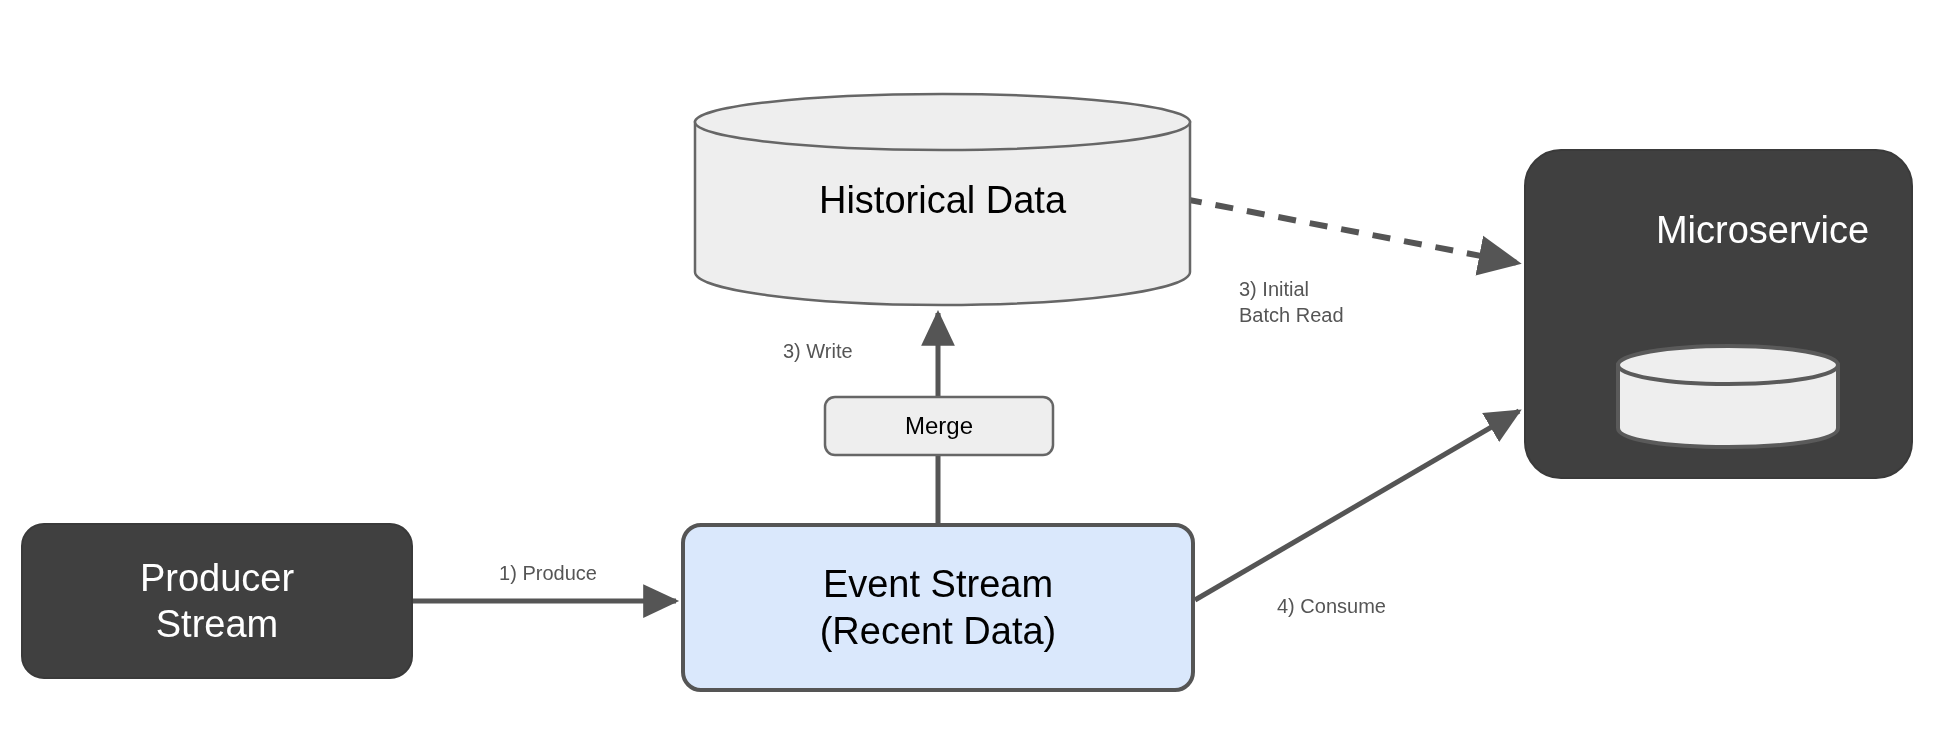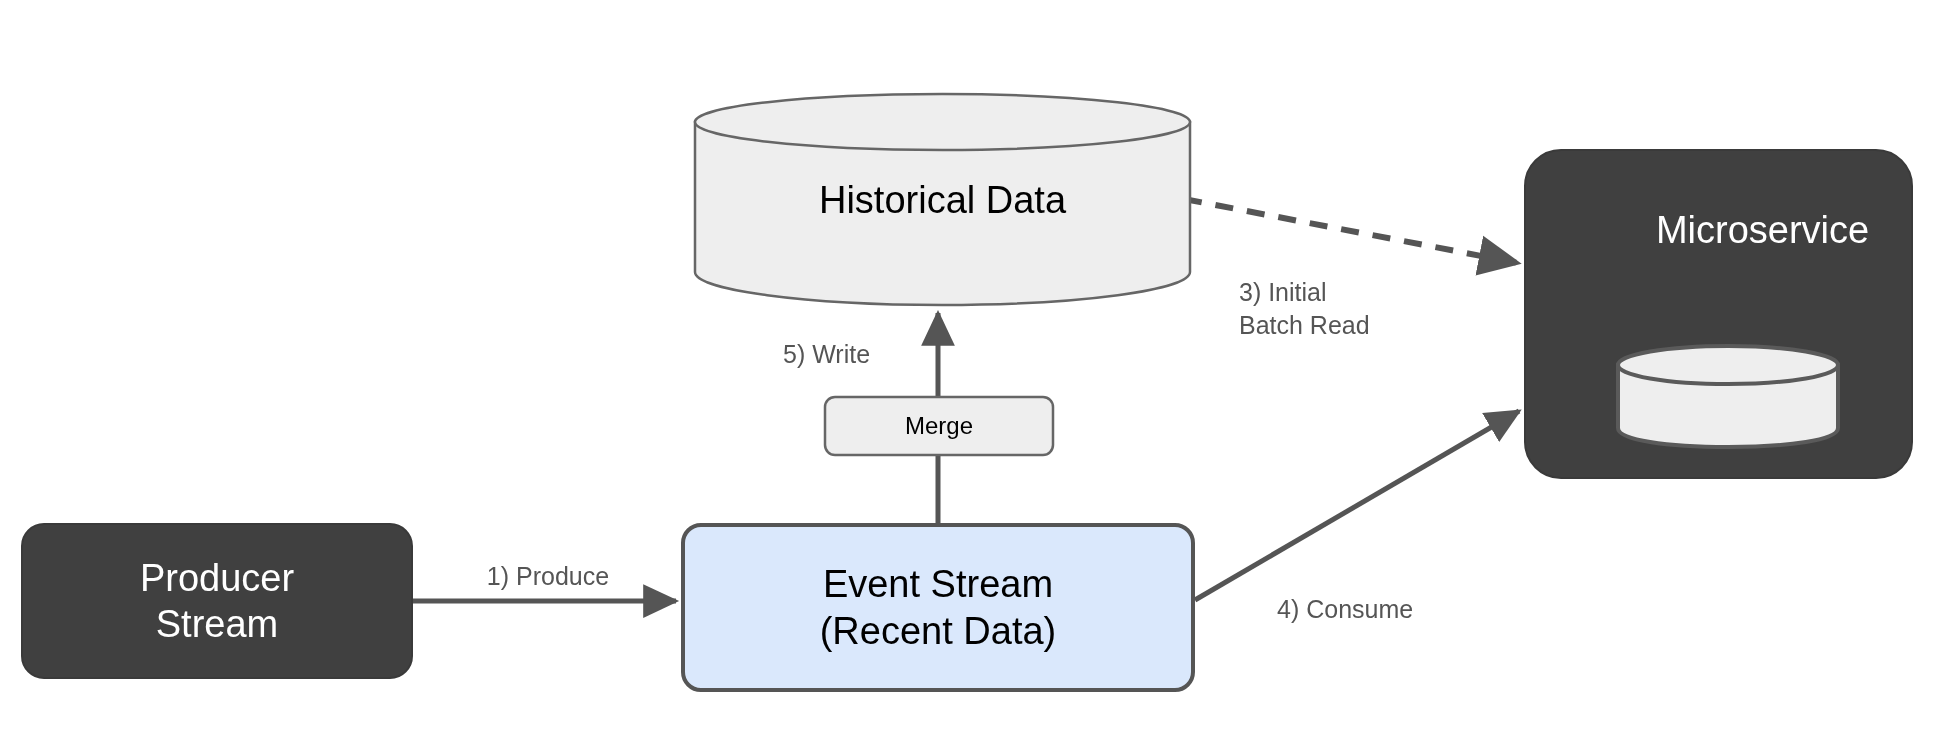--- a/index.html
+++ b/index.html
@@ -42,21 +42,21 @@
     color: #000000;
     font-size: 38px;
   }
   .merge-node-label {
     color: #000000;
     font-size: 24px;
   }
   .edge-label {
     position: absolute;
     color: #555555;
-    font-size: 25px;
+    font-size: 20px;
     line-height: 1.3;
     white-space: pre-line;
     pointer-events: none;
   }
   .lbl-produce { left: 414px; top: 560px; width: 268px; text-align: center; }
   .lbl-write   { left: 783px; top: 338px; width: 130px; text-align: left; }
   .lbl-batch   { left: 1239px; top: 276px; width: 210px; text-align: left; }
   .lbl-consume { left: 1277px; top: 593px; width: 220px; text-align: left; }
 
   .nd-producer    { left: 22px;   top: 524px; width: 390px; height: 154px;
@@ -142,20 +142,20 @@
 (Recent Data)</div>
 
   <div class="node-label light-node-label nd-historical">Historical Data</div>
 
   <div class="node-label merge-node-label nd-merge">Merge</div>
 
   <div class="node-label dark-node-label nd-microservice">Microservice</div>
 
   <div class="edge-label lbl-produce">1) Produce</div>
 
-  <div class="edge-label lbl-write">5) Write</div>
+  <div class="edge-label lbl-write">3) Write</div>
 
   <div class="edge-label lbl-batch">3) Initial
 Batch Read</div>
 
   <div class="edge-label lbl-consume">4) Consume</div>
 
 </div>
 
 </body></html>

